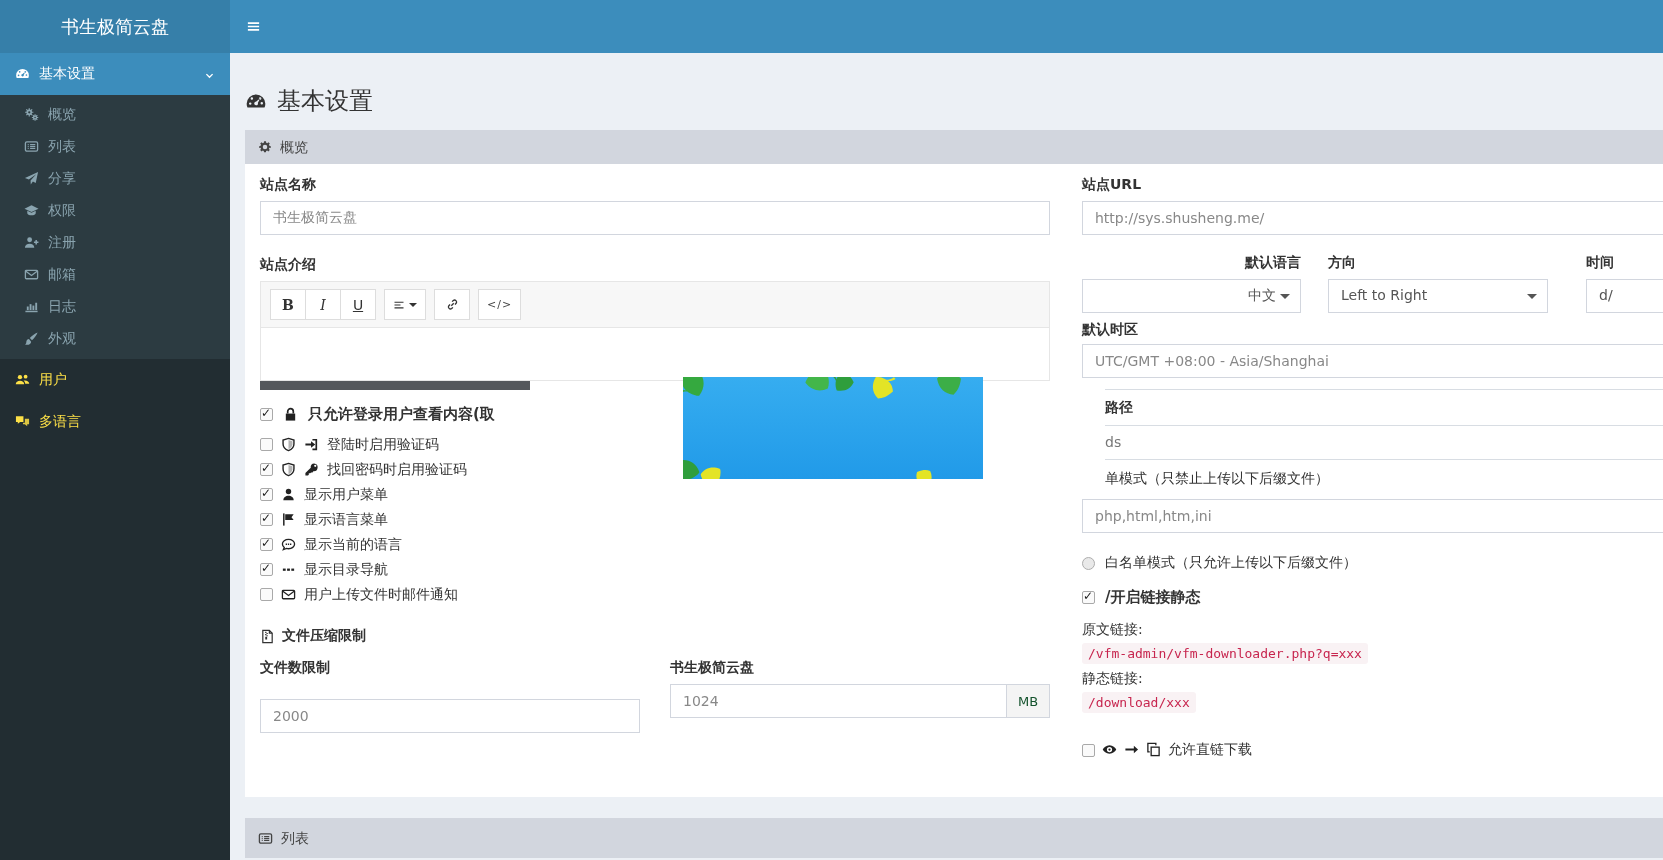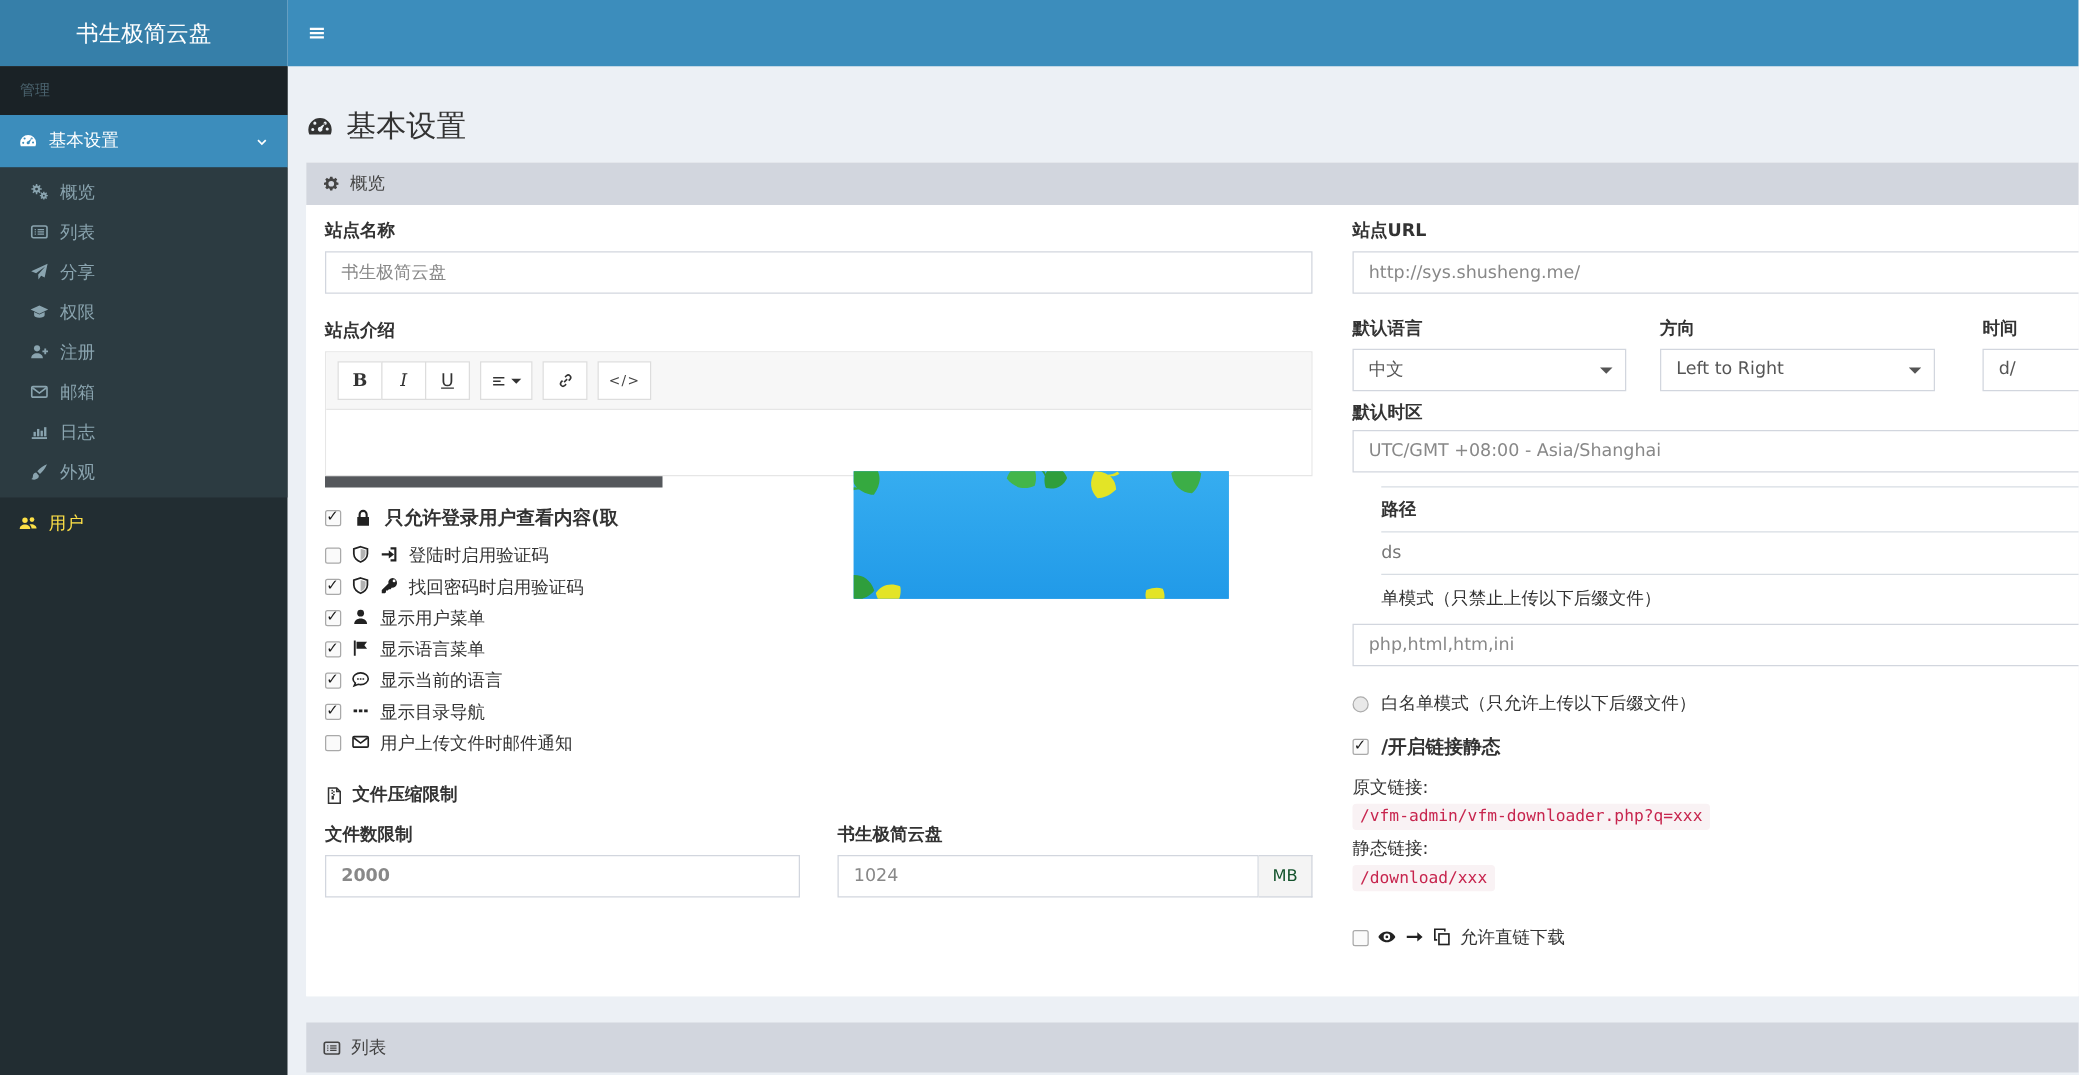--- a/index.html
+++ b/index.html
@@ -78,21 +78,21 @@
   .limits { display:flex; margin-top:14px; }
   .lim-a { width:380px; }
   .lim-b { width:380px; margin-left:30px; }
   .igroup { display:flex; margin-top:7px; }
   .igroup .inp { width:337px; }
   .addon { width:43px; height:34px; border:1px solid #d2d6de; border-left:0; background:#f4f4f4; color:#14532d;
            display:flex; align-items:center; justify-content:center; font-size:13px; }
 
   
   .row3 { display:flex; margin-top:19px; }
-  .c1 { width:219px; } .c2 { width:220px; margin-left:27px; } .c3 { width:286px; margin-left:38px; }
+  .c1 { width:219px;text-align:right; } .c2 { width:220px; margin-left:27px; } .c3 { width:286px; margin-left:38px; }
   .row3 label.f { margin-bottom:7px; }
   .sub { margin-left:23px; }
   .hr { border-top:1px solid #d8dde3; height:0; }
   .pathval { color:#777; padding:8px 0 9px; font-size:14px; }
   .note { padding:10px 0 11px; color:#333; font-size:14px; }
   .radiorow { display:flex; align-items:center; gap:10px; margin-top:21px; color:#333; }
   .staticrow { display:flex; align-items:center; gap:10px; margin-top:16px; font-weight:bold; font-size:15px; }
   .linklbl { margin-top:14px; color:#333; }
   code.pill { display:inline-block; margin-top:4px; background:#f9f2f4; color:#c7254e; padding:3px 6px; border-radius:3px;
               font-family:"DejaVu Sans Mono","Liberation Mono",monospace; font-size:13px; }
@@ -259,21 +259,20 @@
   </div>
   <div class="navbar">
     <span class="burger">
         <svg class="ic">
           <use href="#i-menu"></use>
         </svg>
       </span>
   </div>
 
   <div class="sidebar">
-    <div class="sb-section">管理</div>
 
     <div class="sb-item active">
       <span class="icon"><svg class="ic">
             <use href="#i-tach"></use>
           </svg></span>
       <span>基本设置</span>
       <span class="chev icon"><svg class="ic" style="width:11px;height:11px">
             <use href="#i-chevd"></use>
           </svg></span>
     </div>
@@ -327,20 +326,26 @@
             </svg></span>
         <span>外观</span>
       </div>
     </div>
 
     <div class="sb-item">
       <span class="icon"><svg class="ic">
             <use href="#i-users"></use>
           </svg></span>
       <span>用户</span>
+    </div>
+    <div class="sb-item">
+      <span class="icon"><svg class="ic">
+            <use href="#i-lang"></use>
+          </svg></span>
+      <span>多语言</span>
     </div>
   </div>
 
   <div class="content">
     <div class="page-head">
       <h1>
         <svg class="ic">
             <use href="#i-tach"></use>
           </svg>
         <span>基本设置</span>
@@ -460,21 +465,21 @@
 
           <div class="sec-title">
             <svg class="ic">
                 <use href="#i-filezip"></use>
               </svg>
             <span>文件压缩限制</span>
           </div>
           <div class="limits">
             <div class="lim-a">
               <label class="f">文件数限制</label>
-              <input class="inp" style="margin-top: 7px; font-weight: bold;" value="2000">
+              <input class="inp" style="margin-top: 22px;" value="2000">
             </div>
             <div class="lim-b">
               <label class="f">书生极简云盘</label>
               <div class="igroup">
                 <input class="inp" value="1024" style="">
                 <span class="addon">MB</span>
               </div>
             </div>
           </div>
 

